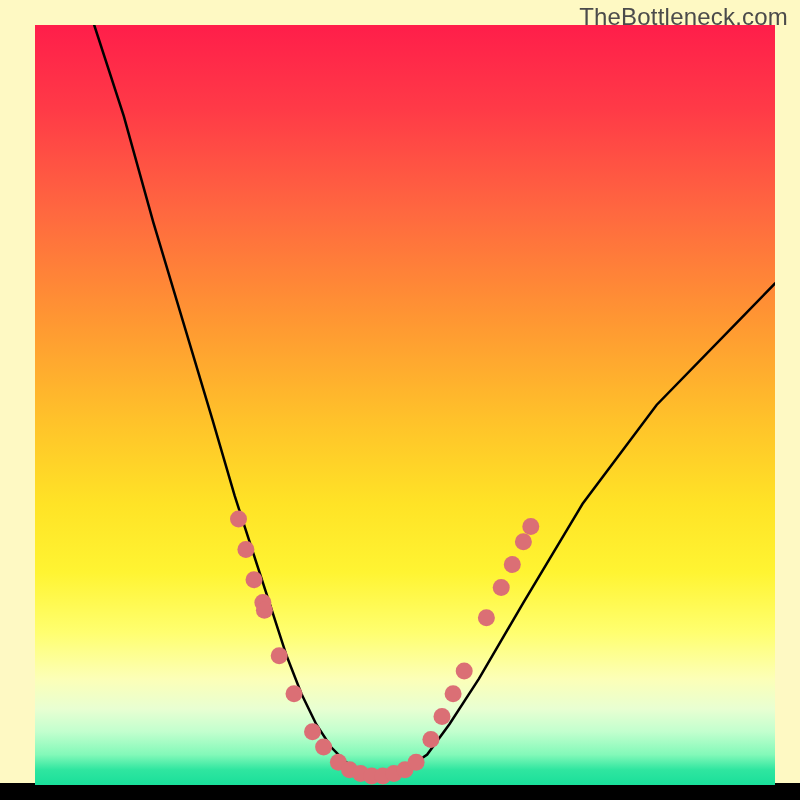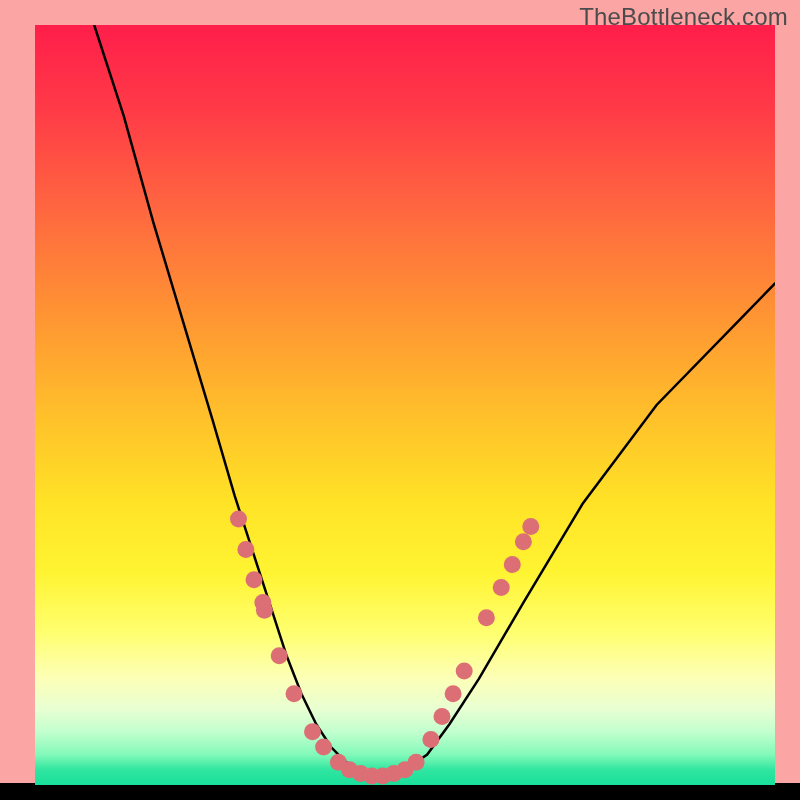--- a/index.html
+++ b/index.html
@@ -10,21 +10,21 @@
     overflow: hidden;
     background: #000;
     font-family: Arial, Helvetica, sans-serif;
   }
   .frame {
     position: absolute;
     left: 0;
     top: 0;
     width: 800px;
     height: 783px;
-    background: #fca5a5;
+    background: #fef9c3;
   }
   .plot {
     position: absolute;
     left: 35px;
     top: 25px;
     width: 740px;
     height: 760px;
     background: linear-gradient(to bottom,
       #ff1e4a 0%,
       #ff3a47 11%,

